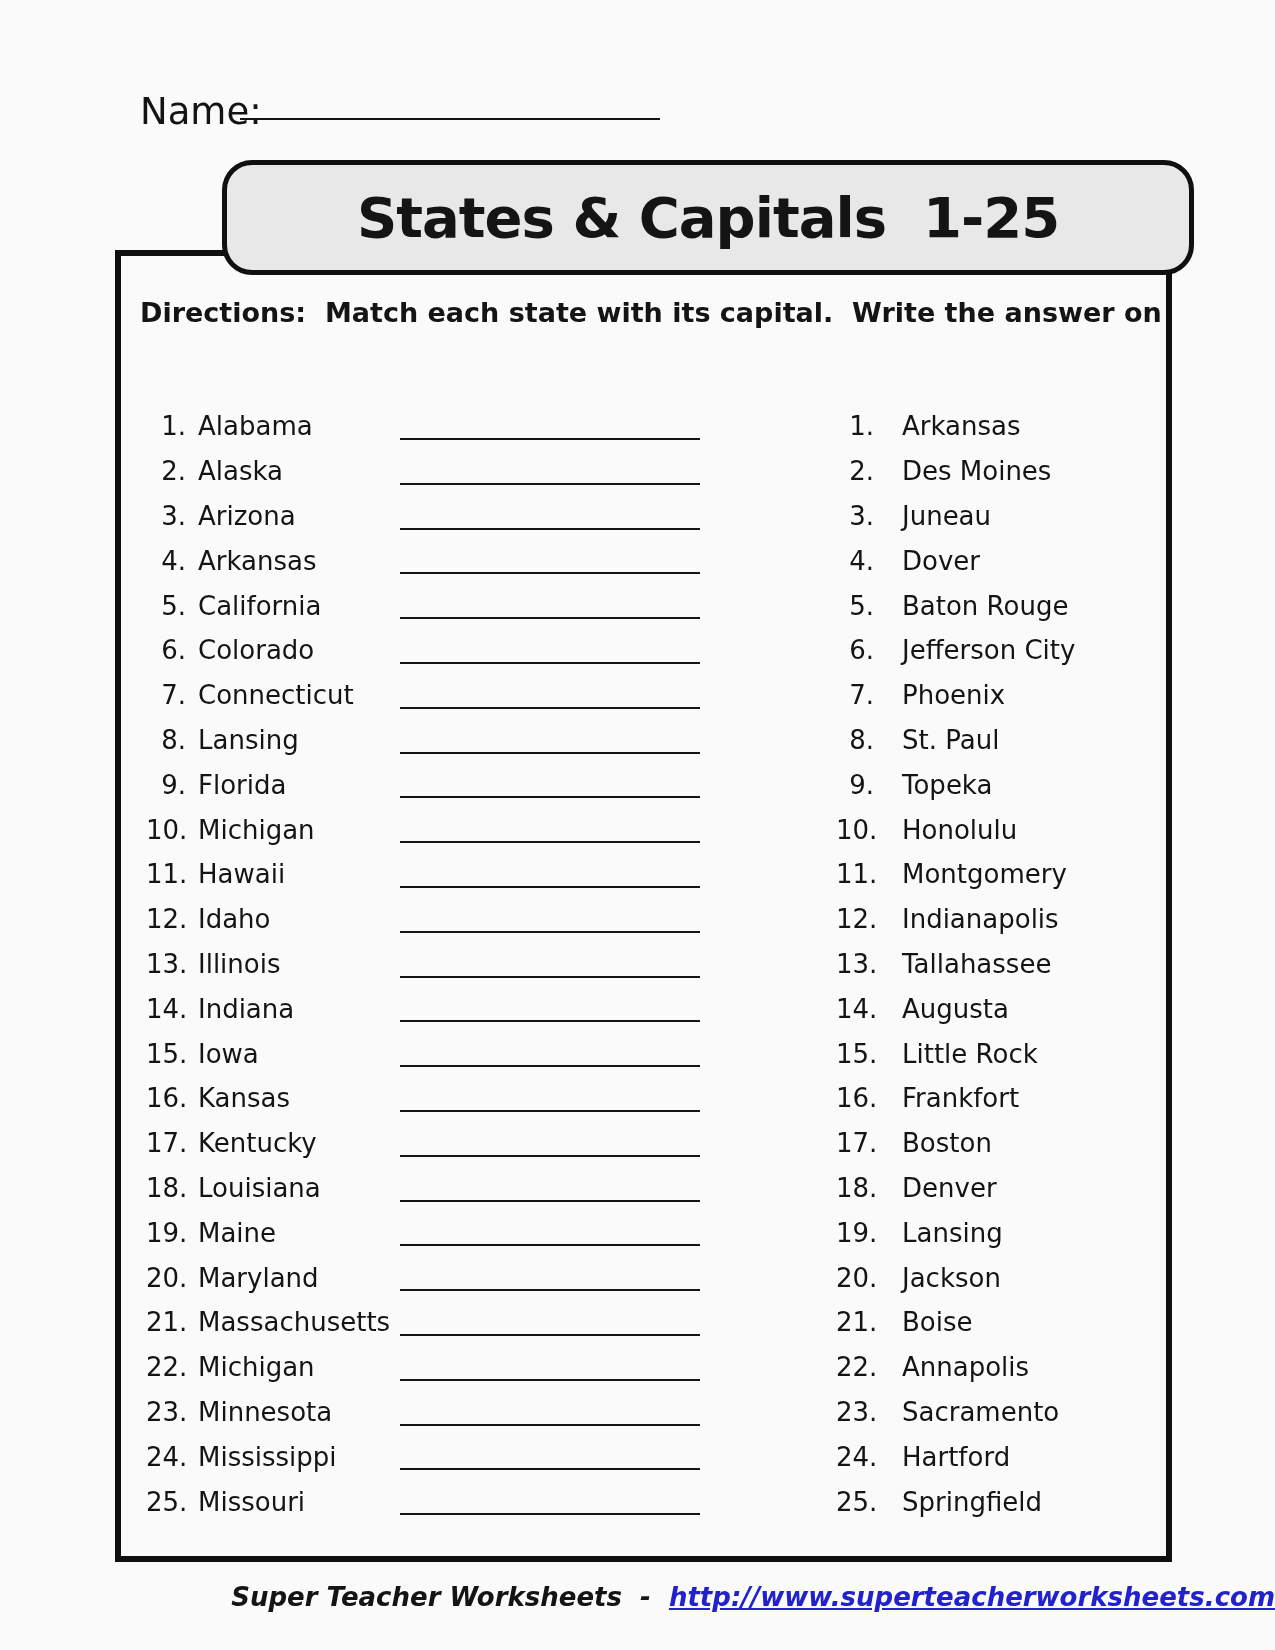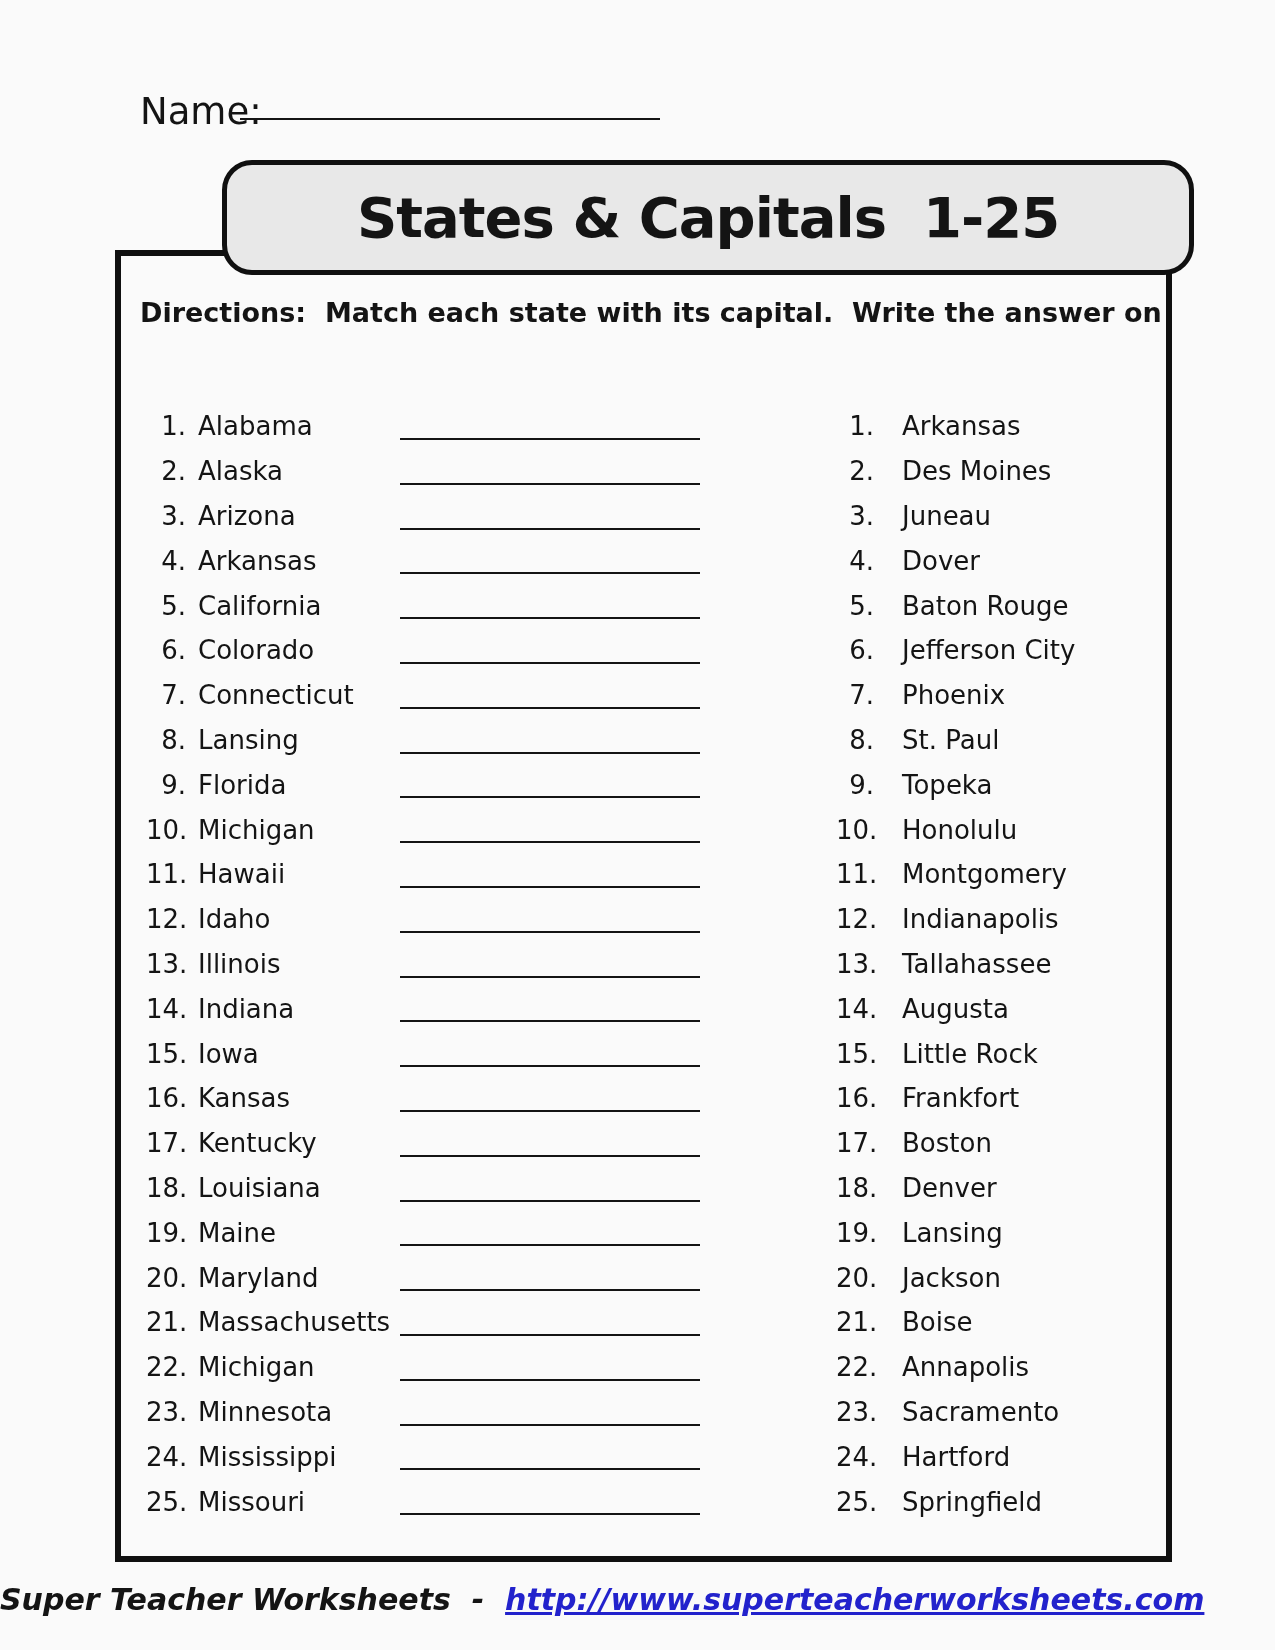--- a/index.html
+++ b/index.html
@@ -77,22 +77,22 @@
   .capitals .label{margin-left:28px;}
   .blank{
     position:absolute;
     left:254px;top:34px;
     width:300px;height:2px;
     background:var(--text);
   }
   .footer{
     position:absolute;left:0;top:1582px;
     width:100%;
-    text-align:left;
-    font-size:30px;font-weight:bold;font-style:italic;
+    text-align:right;
+    font-size:26px;font-weight:bold;font-style:italic;
   }
   .footer .footer-text{white-space:pre;color:var(--text);}
   .footer a{
     color:var(--link);
     text-decoration:underline;
     white-space:pre;
   }
 </style>
 </head>
 <body>

